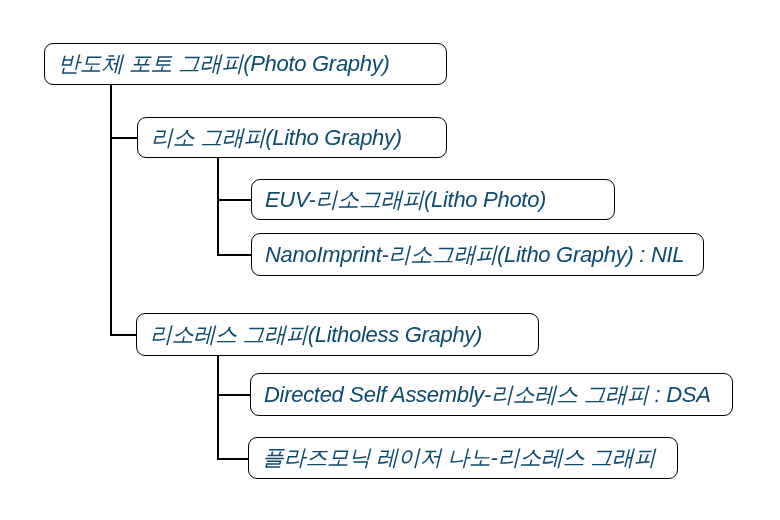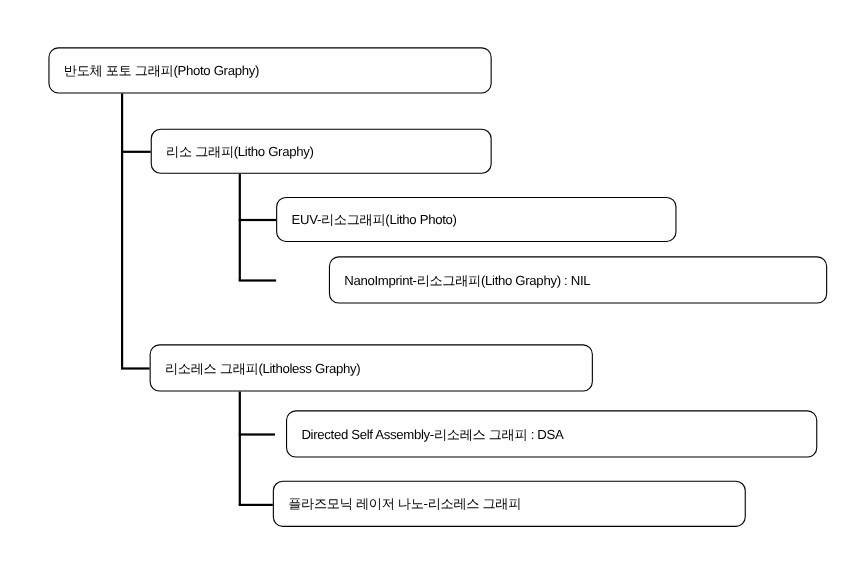--- a/index.html
+++ b/index.html
@@ -20,25 +20,26 @@
     box-sizing: border-box;
     border: 1.5px solid #000000;
     border-radius: 9px;
     background: #ffffff;
     display: flex;
     align-items: center;
     padding-left: 13px;
     padding-right: 8px;
   }
   .node span {
-    font-size: 12px;
+    font-size: 22px;
     line-height: 1;
-    color: #000000;
+    color: #0c4a6e;
     letter-spacing: -0.3px;
     white-space: nowrap;
+    font-style: italic;
   }
   .vline, .hline {
     position: absolute;
     background: #000000;
   }
   .vline { width: 1.5px; }
   .hline { height: 1.5px; }
 </style>
 </head>
 <body>
@@ -50,29 +51,29 @@
   </div>
 
   <div class="node" style="left:137px; top:117px; width:310px; height:41px;">
     <span>리소 그래피(Litho Graphy)</span>
   </div>
 
   <div class="node" style="left:251px; top:179px; width:364px; height:41px;">
     <span>EUV-리소그래피(Litho Photo)</span>
   </div>
 
-  <div class="node" style="left:251px; top:233px; width:453px; height:43px;margin-left:48px;">
+  <div class="node" style="left:251px; top:233px; width:453px; height:43px;">
     <span>NanoImprint-리소그래피(Litho Graphy) : NIL</span>
   </div>
 
   <div class="node" style="left:136px; top:313px; width:403px; height:43px;text-align:center;">
     <span>리소레스 그래피(Litholess Graphy)</span>
   </div>
 
-  <div class="node" style="left:260px; top:373px; width:483px; height:43px;align-items:center;">
+  <div class="node" style="left:250px; top:373px; width:483px; height:43px;align-items:center;">
     <span>Directed Self Assembly-리소레스 그래피 : DSA</span>
   </div>
 
   <div class="node" style="left:248px; top:437px; width:430px; height:42px;text-align:center;">
     <span>플라즈모닉 레이저 나노-리소레스 그래피</span>
   </div>
 
   <div class="vline" style="left:110px; top:85px; height:250px;"></div>
 
   <div class="hline" style="left:110px; top:137px; width:27px;"></div>

